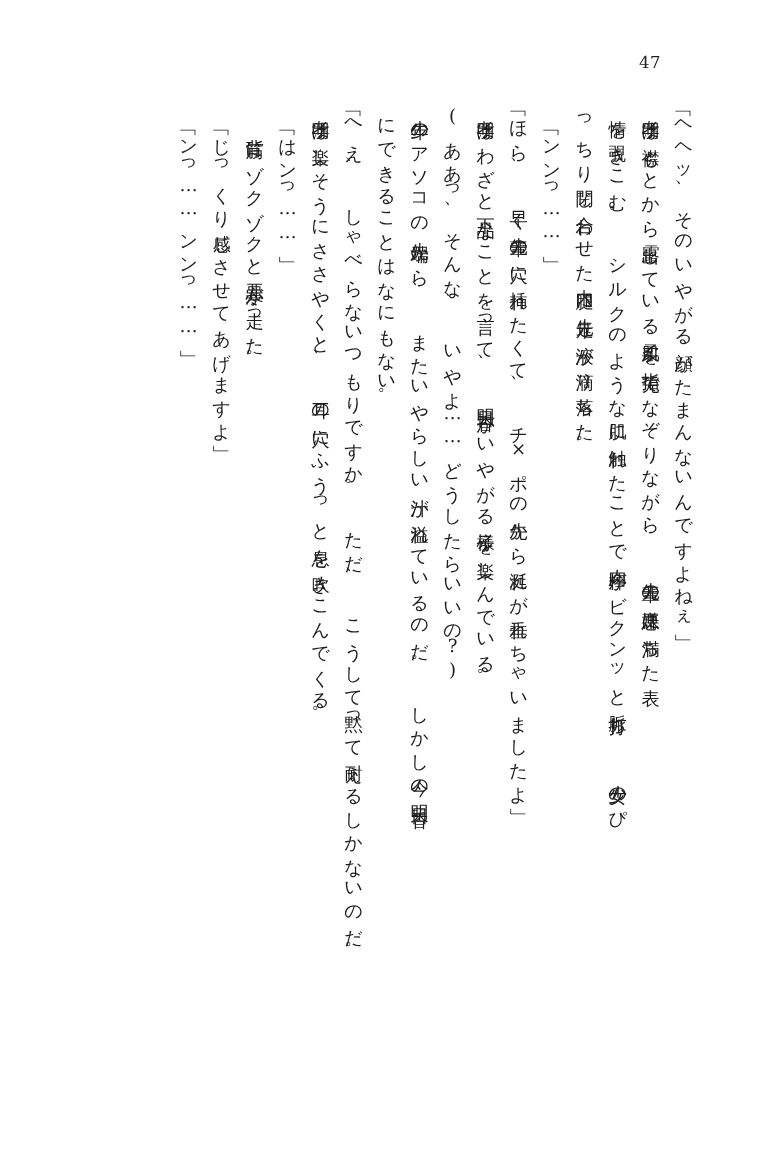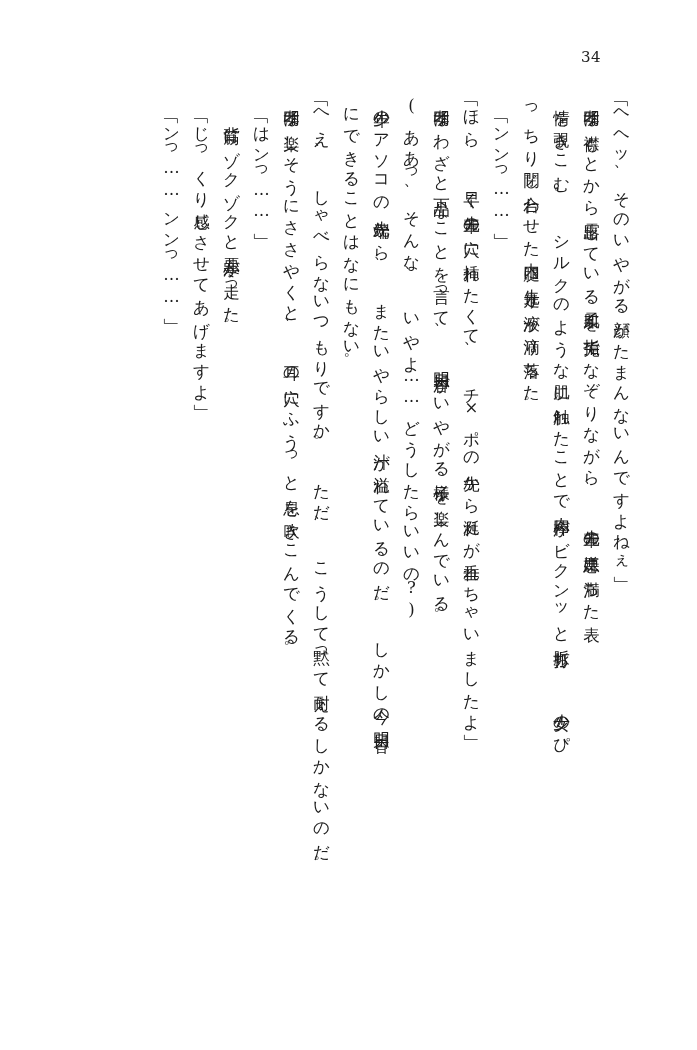--- a/index.html
+++ b/index.html
@@ -63,21 +63,21 @@
 
   
   .indent-0 { padding-top: 0px; }
   .indent-1 { padding-top: 17px; }
 </style>
 </head>
 <body>
 
 <div class="page">
 
-  <div class="page-number">34</div>
+  <div class="page-number">47</div>
 
   <div class="text-body">
     <div class="vline indent-0">「ヘヘッ、そのいやがる顔がたまんないんですよねぇ」</div>
     <div class="vline indent-0">孝明は襟もとから露出している柔肌を指先でなぞりながら、　先輩の嫌悪に満ちた表</div>
     <div class="vline indent-0">情を覗きこむ。　シルクのような肌に触れたことで肉棒がビクンッと脈打ち、　少女のぴ</div>
     <div class="vline indent-0">っちり閉じ合わせた内腿に先走り液が滴り落ちた。</div>
     <div class="vline indent-1">「ンンっ……」</div>
     <div class="vline indent-0">「ほら、　早く先輩の穴に挿れたくて、　チ×ポの先から涎れが垂れちゃいましたよ」</div>
     <div class="vline indent-0">孝明はわざと下品なことを言って、　明日香がいやがる様子を楽しんでいる。</div>
     <div class="vline indent-0">(ああっ、そんな、　いやよ……どうしたらいいの?)</div>

